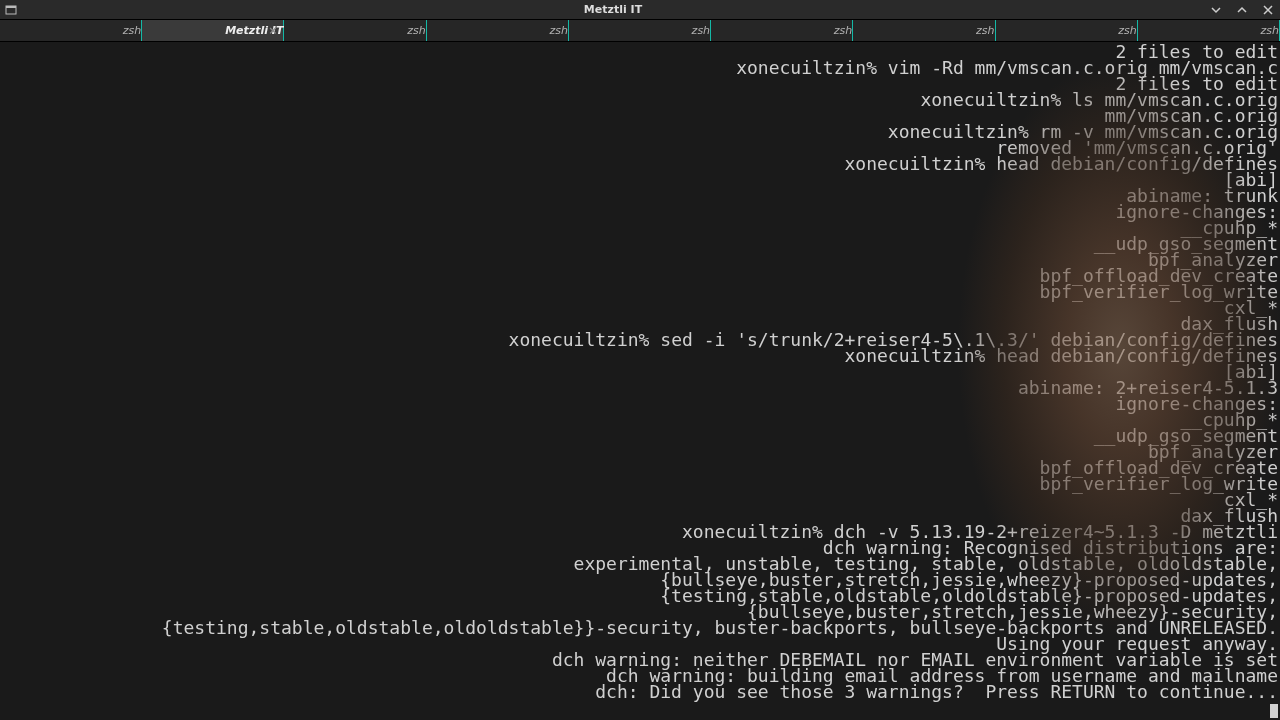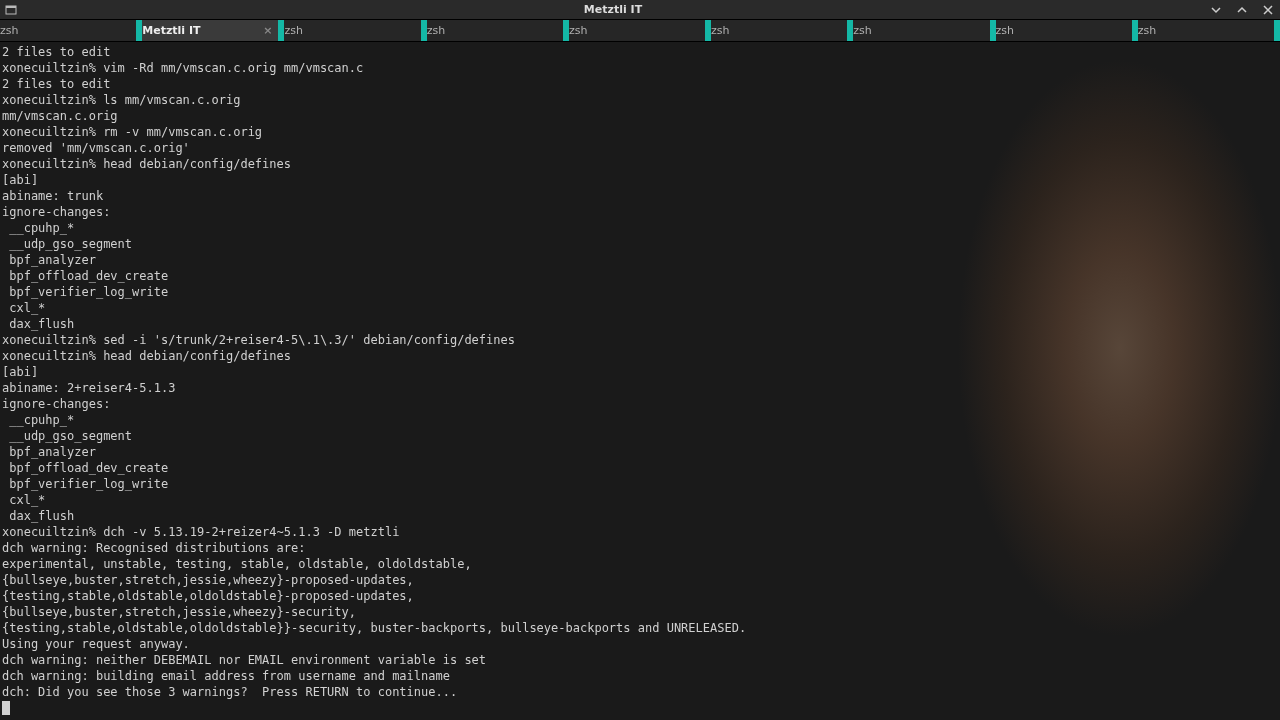--- a/index.html
+++ b/index.html
@@ -45,46 +45,48 @@
 .tabbar {
   height: 22px;
   background: #1e1e1e;
   display: flex;
   border-bottom: 1px solid #000;
 }
 .tab {
   flex: 1;
   display: flex;
   align-items: center;
-  justify-content: flex-start;
+  justify-content: flex-end;
   font-family: "DejaVu Sans", sans-serif;
   font-size: 11px;
   color: #b0b0b0;
-  border-right: 6px solid #14b8a6;
+  border-right: 1px solid #14b8a6;
   background: #262626;
   cursor: pointer;
   position: relative;
+  font-style: italic;
 }
 .tab.active {
   background: #3a3a3a;
   color: #eee;
   font-weight: bold;
 }
 .tab .close {
   position: absolute;
   right: 6px;
   color: #888;
   font-size: 11px;
 }
 .terminal {
   padding: 2px 2px;
   white-space: pre;
   line-height: 16px;
-  font-size: 12px;
+  font-size: 18px;
   letter-spacing: 0px;
+  text-align: right;
 }
 .bg-portrait {
   position: absolute;
   right: 0;
   top: 42px;
   width: 400px;
   height: 680px;
   opacity: 0.55;
   pointer-events: none;
   background: radial-gradient(ellipse 180px 320px at 60% 45%, #8a6a52 0%, #6b4a35 30%, #3a2a1f 65%, rgba(0,0,0,0) 90%);

